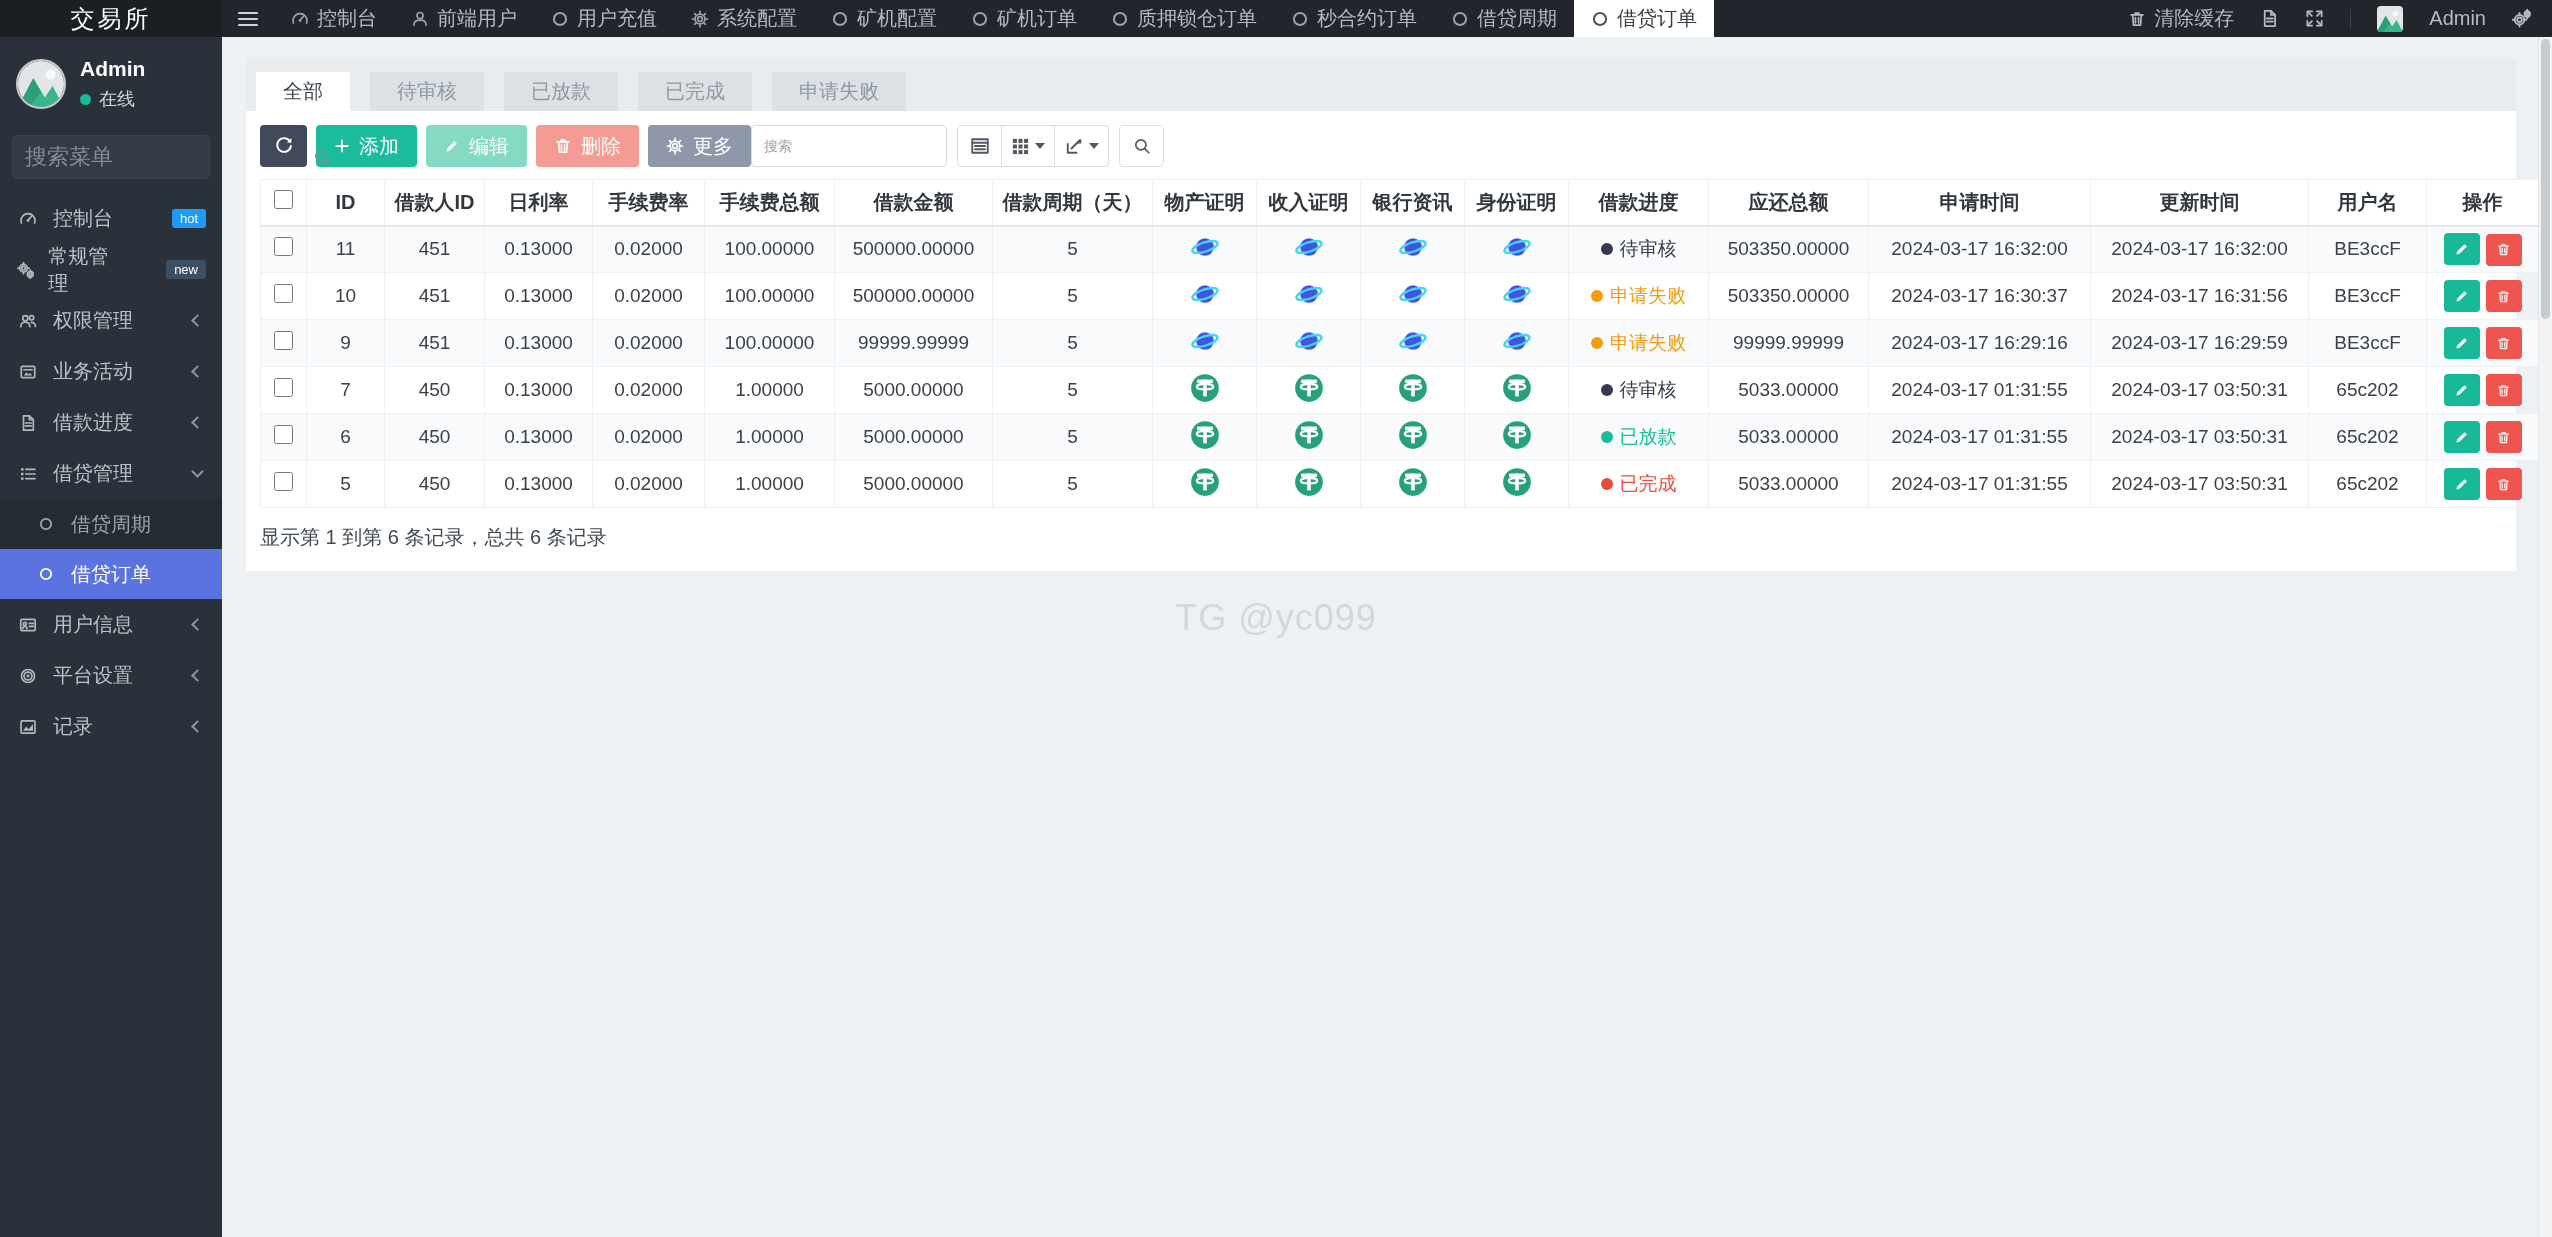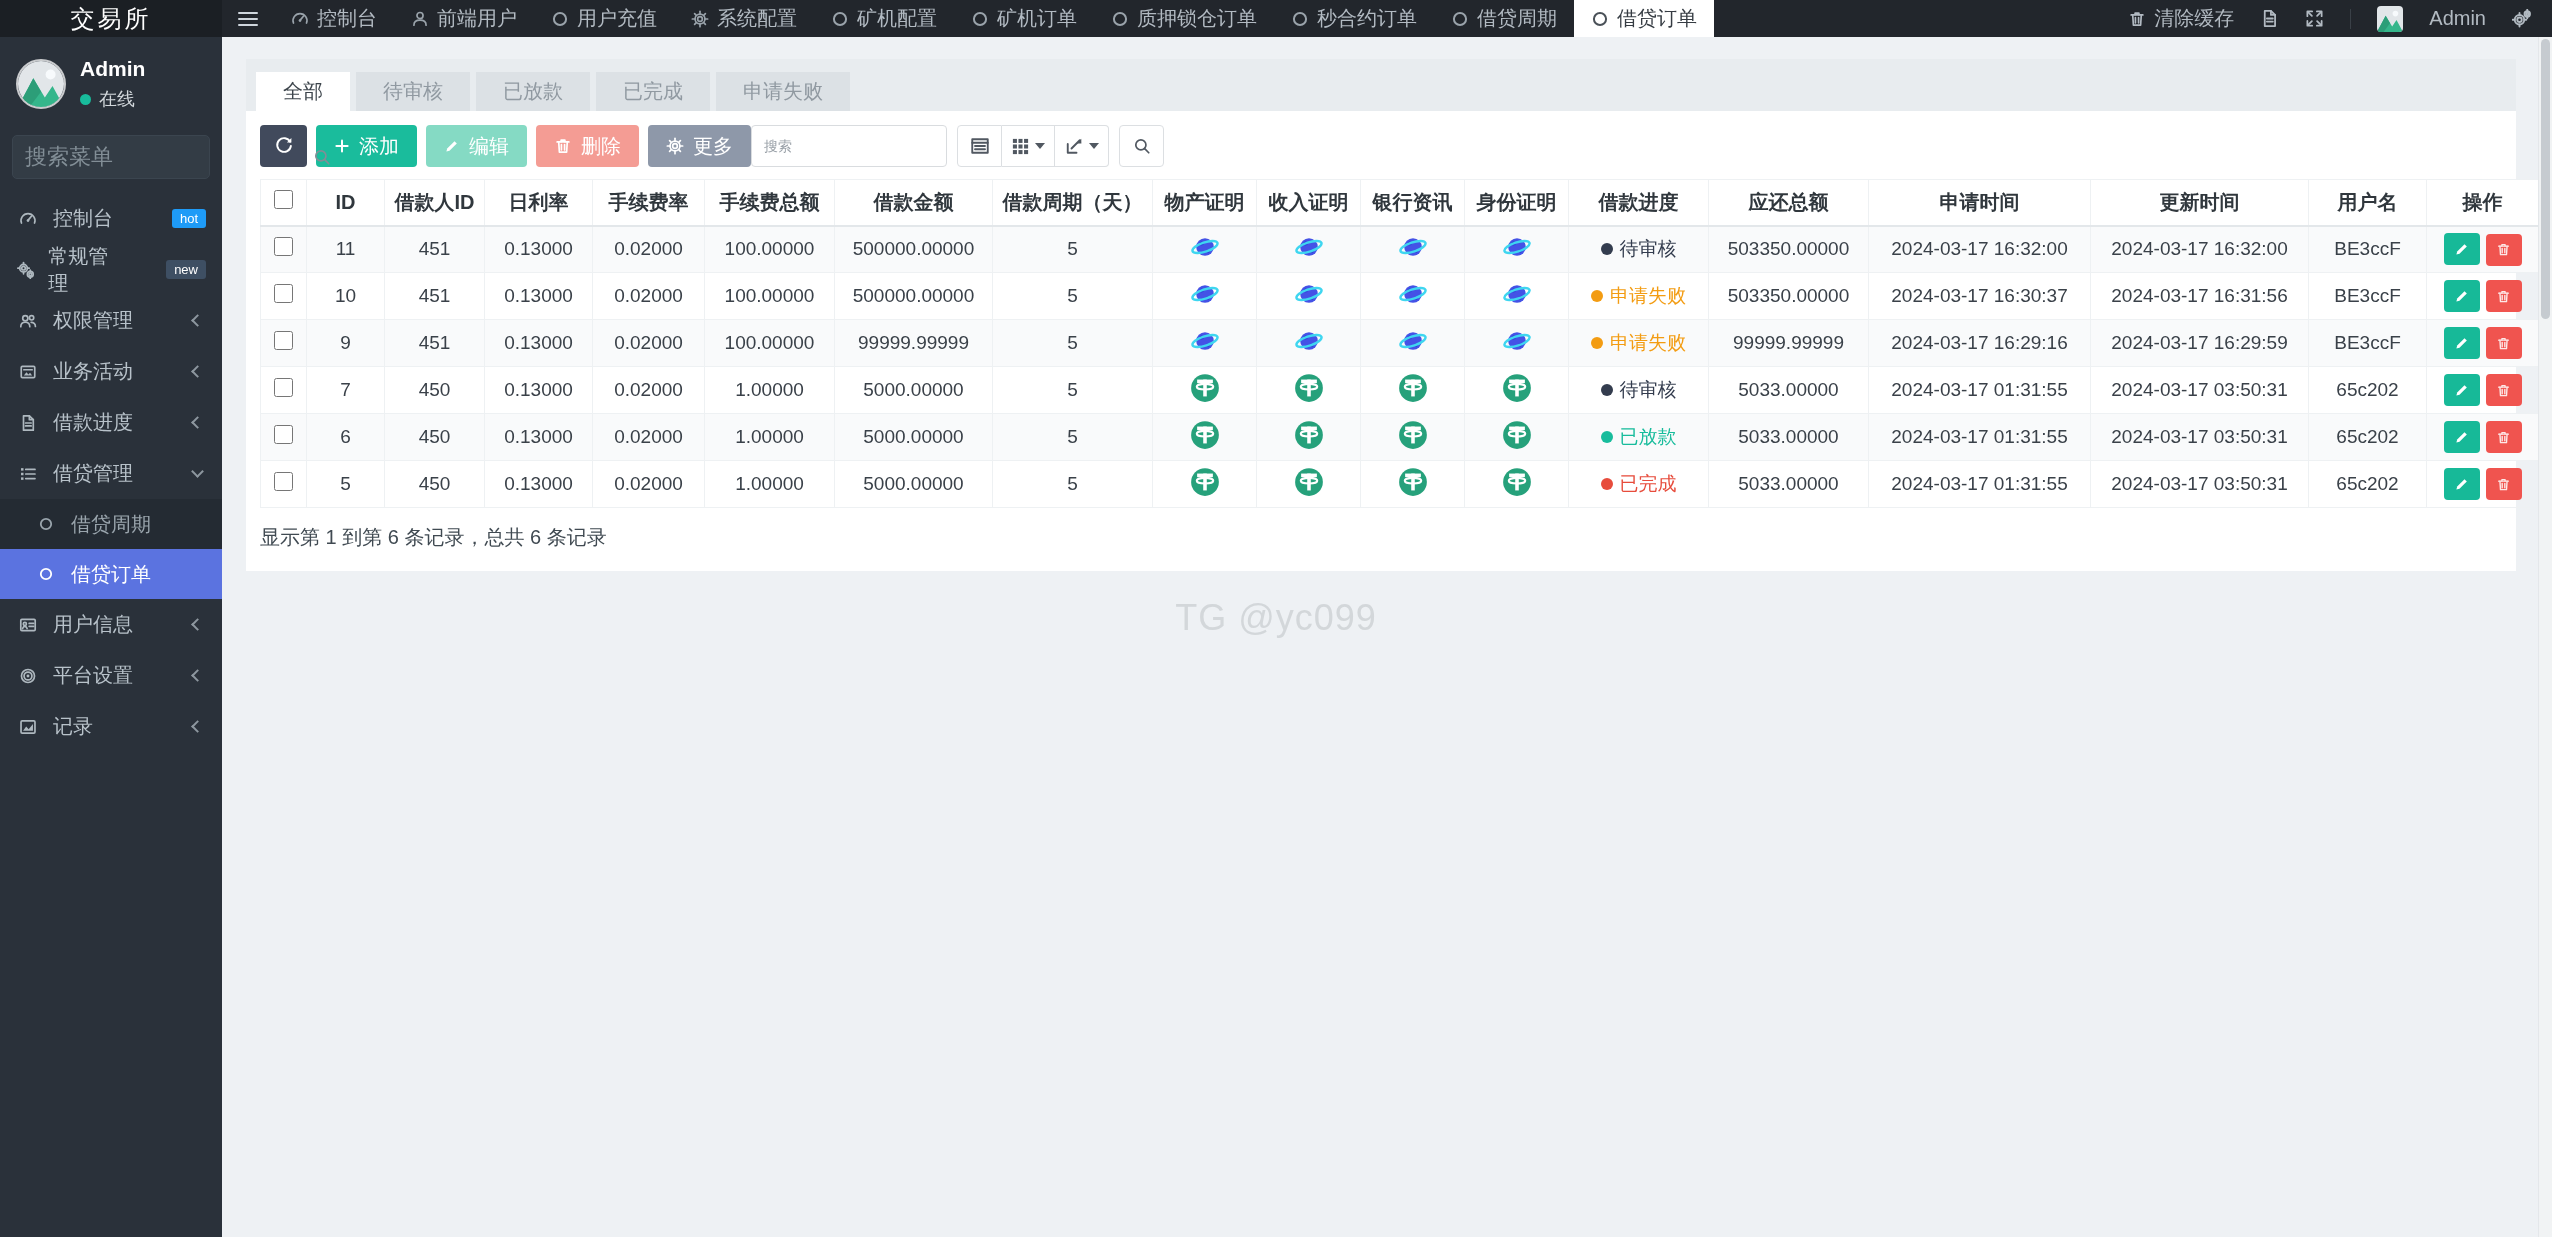--- a/index.html
+++ b/index.html
@@ -45,21 +45,21 @@
   .chev { width:9px; height:9px; border-left:2px solid #8d979f; border-bottom:2px solid #8d979f; transform:rotate(45deg); margin-right:4px; }
   .chev.down { transform:rotate(-45deg); margin-top:-4px; }
   .submenu { background:#242b33; }
   .submenu a.menu-item { height:50px; padding-left:34px; color:#9aa5ad; }
   .submenu a.menu-item .icon { color:#9aa5ad; }
   .submenu a.menu-item.active { background:#5b73e0; color:#fff; }
   .submenu a.menu-item.active .icon { color:#fff; }
 
   
   .main { position:absolute; top:37px; left:222px; width:2316px; height:1200px; }
-  .tabstrip { margin:22px 22px 0 24px; background:#e8ecef; padding:13px 0 0 10px; display:flex; gap:6px; }
+  .tabstrip { margin:22px 22px 0 24px; background:#e8ecef; padding:13px 0 0 10px; display:flex; gap:20px; }
   .tab { height:39px; padding:0 27px; display:flex; align-items:center; background:#dce1e5; color:#9099a1; font-size:20px; cursor:pointer; }
   .tab.active { background:#ffffff; color:#3c444b; }
   .panel { margin:0 22px 0 24px; background:#ffffff; padding:14px 14px 20px 14px; }
   .toolbar { display:flex; align-items:center; justify-content:flex-start; margin-bottom:12px; }
   .toolbar-left { display:flex; gap:9px; }
   .btn { height:42px; border:0; border-radius:4px; color:#fff; font-size:20px; font-family:inherit; display:inline-flex; align-items:center; gap:9px; padding:0 18px; cursor:pointer; }
   .btn .icon { color:#fff; }
   .btn-refresh { background:#414a5c; width:47px; justify-content:center; padding:0; }
   .btn-add { background:#1abc9c; }
   .btn-edit { background:#85dac4; }

